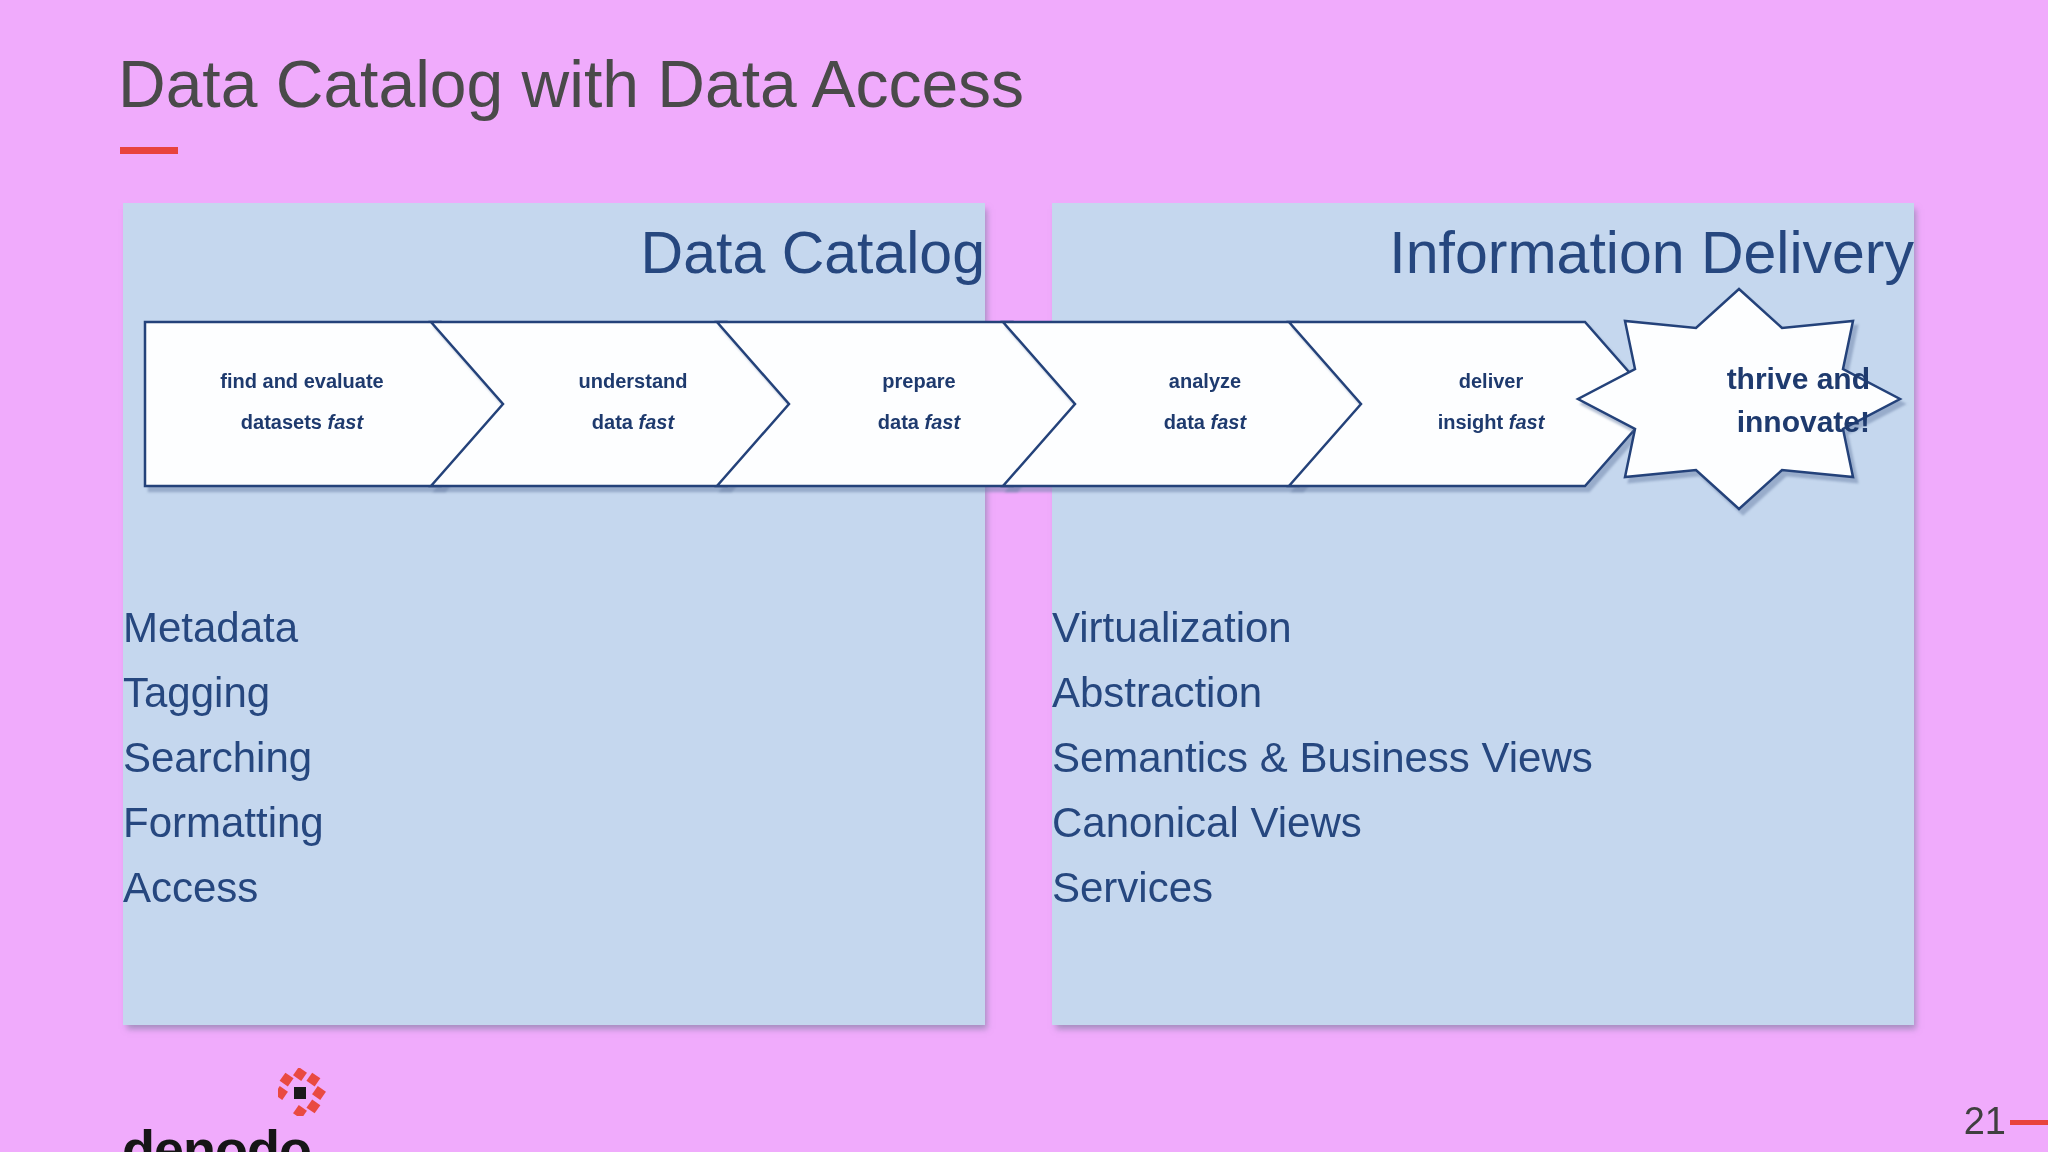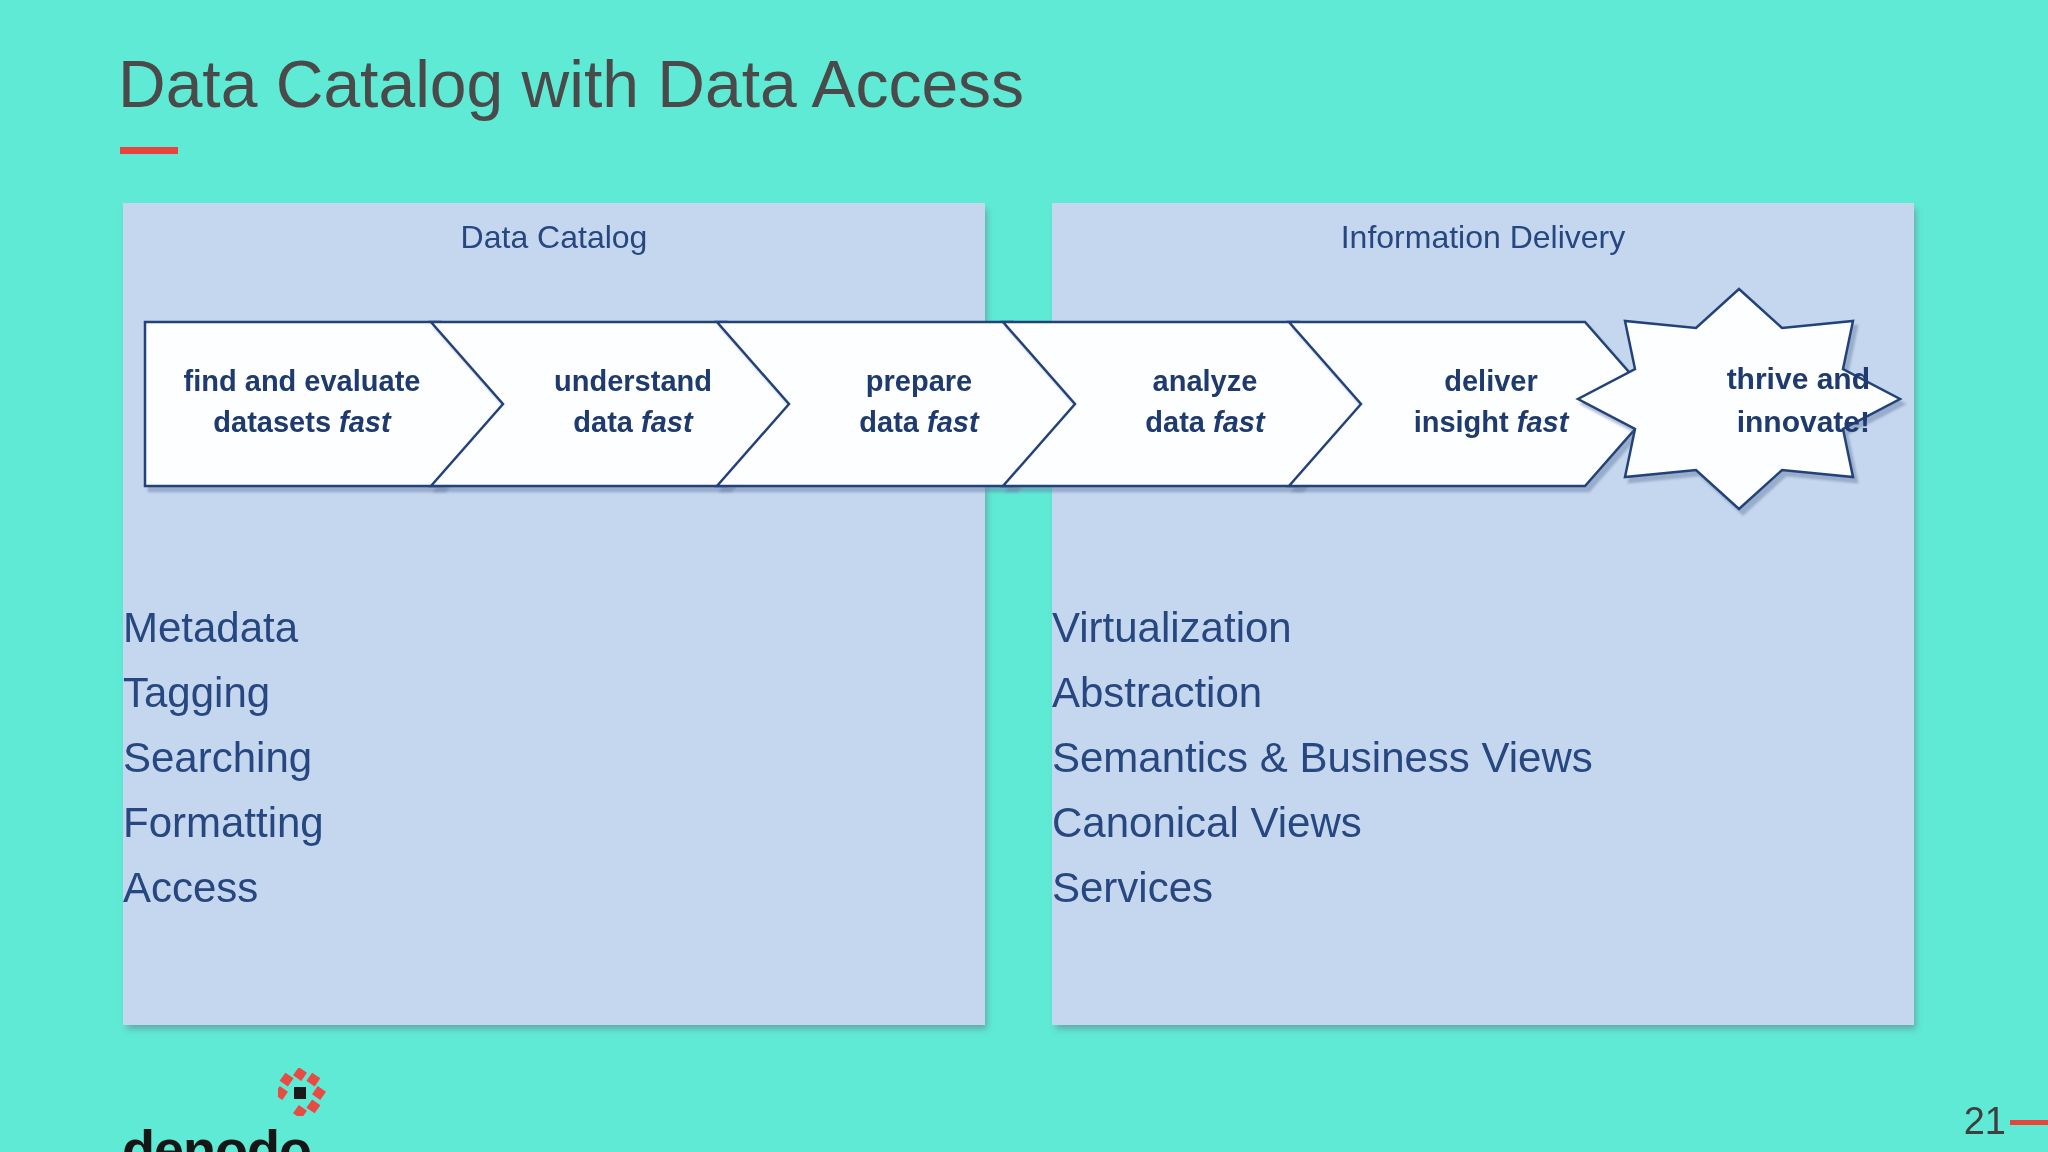--- a/index.html
+++ b/index.html
@@ -1,40 +1,40 @@
 <!DOCTYPE html>
 <html><head>
 <meta charset="utf-8">
 <style>
   html,body{margin:0;padding:0;background:#fff;}
-  .slide{position:relative;width:2048px;height:1152px;background:#5eead4;overflow:hidden;
+  .slide{position:relative;width:2048px;height:1152px;background:#f0abfc;overflow:hidden;
          font-family:"Liberation Sans", sans-serif;}
 
   
   .title{position:absolute;left:118px;top:46px;font-size:66px;font-weight:400;
          color:#4a4a4a;letter-spacing:0px;white-space:nowrap;}
   .title-underline{position:absolute;left:120px;top:147px;width:58px;height:7px;background:#e8433d;}
 
   
   .panel{position:absolute;top:203px;width:862px;height:822px;background:#c5d7ee;
          box-shadow:3px 5px 6px -1px rgba(105,118,142,.55);}
   .panel.left{left:123px;}
   .panel.right{left:1052px;}
-  .panel-title{margin-top:16px;text-align:center;font-size:32px;font-weight:400;color:#26477f;}
+  .panel-title{margin-top:16px;text-align:right;font-size:59px;font-weight:400;color:#26477f;}
   .cap-list{position:absolute;top:392px;left:0;right:0;text-align:left;
             font-size:42px;color:#26477f;line-height:65px;}
 
   
   .chev{position:absolute;top:318px;width:376px;height:172px;}
   .chev svg,.star svg{position:absolute;left:0;top:0;overflow:visible;
         filter:drop-shadow(4px 5px 1px rgba(108,130,168,.5));}
   .shape{fill:#fdfeff;stroke:#24427a;stroke-width:2.5;}
   .chev .txt{position:absolute;top:0;bottom:4px;left:62px;right:26px;display:flex;
              flex-direction:column;align-items:center;justify-content:center;
-             color:#1e3a6e;font-weight:bold;font-size:29px;line-height:41px;text-align:center;}
+             color:#1e3a6e;font-weight:bold;font-size:20px;line-height:41px;text-align:center;}
   .chev.first .txt{left:16px;right:70px;}
   .chev em,.star em{font-style:italic;}
 
   
   .star{position:absolute;left:1570px;top:280px;width:340px;height:240px;}
   .star .txt{position:absolute;left:40px;right:40px;top:0;bottom:0;display:flex;
              flex-direction:column;align-items:flex-end;justify-content:center;
              color:#1e3a6e;font-weight:bold;font-size:30px;line-height:43px;text-align:center;}
 
   

